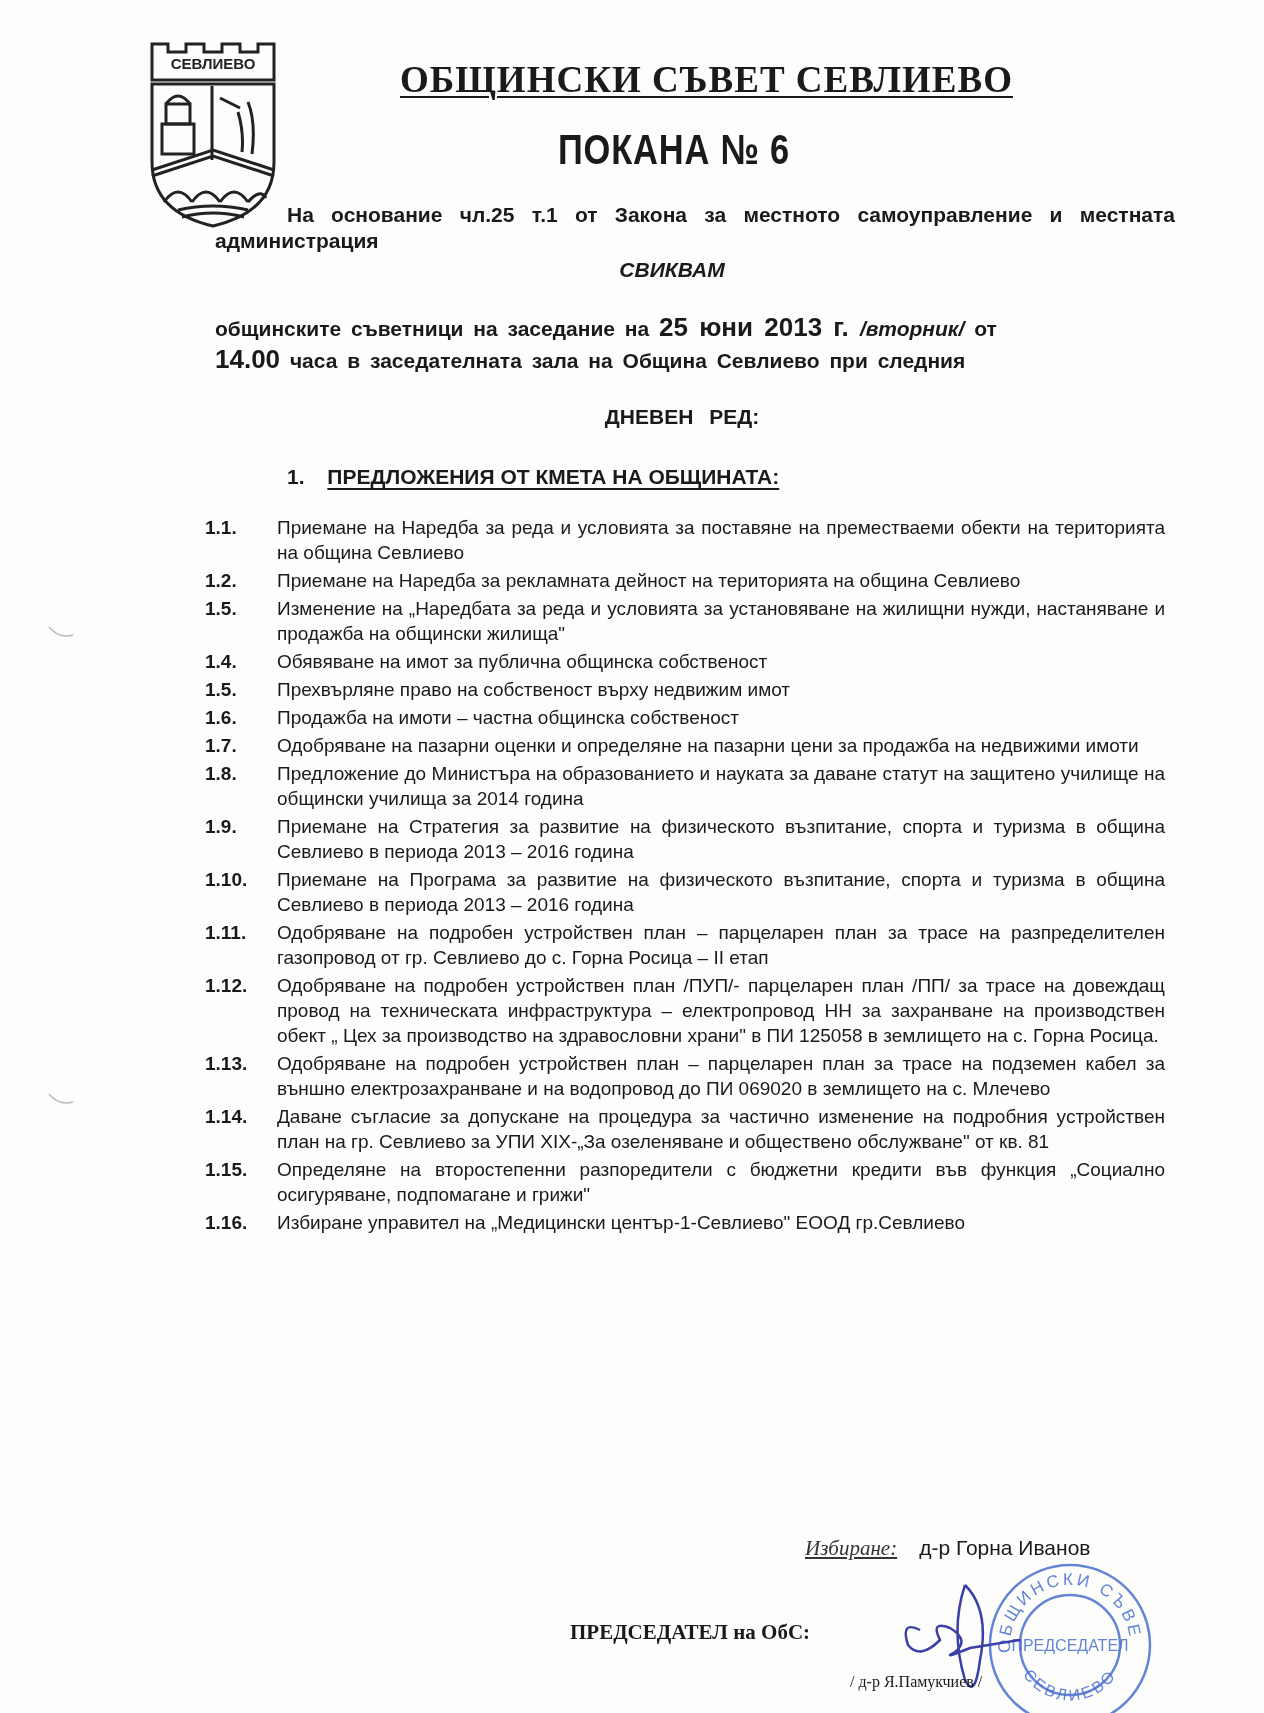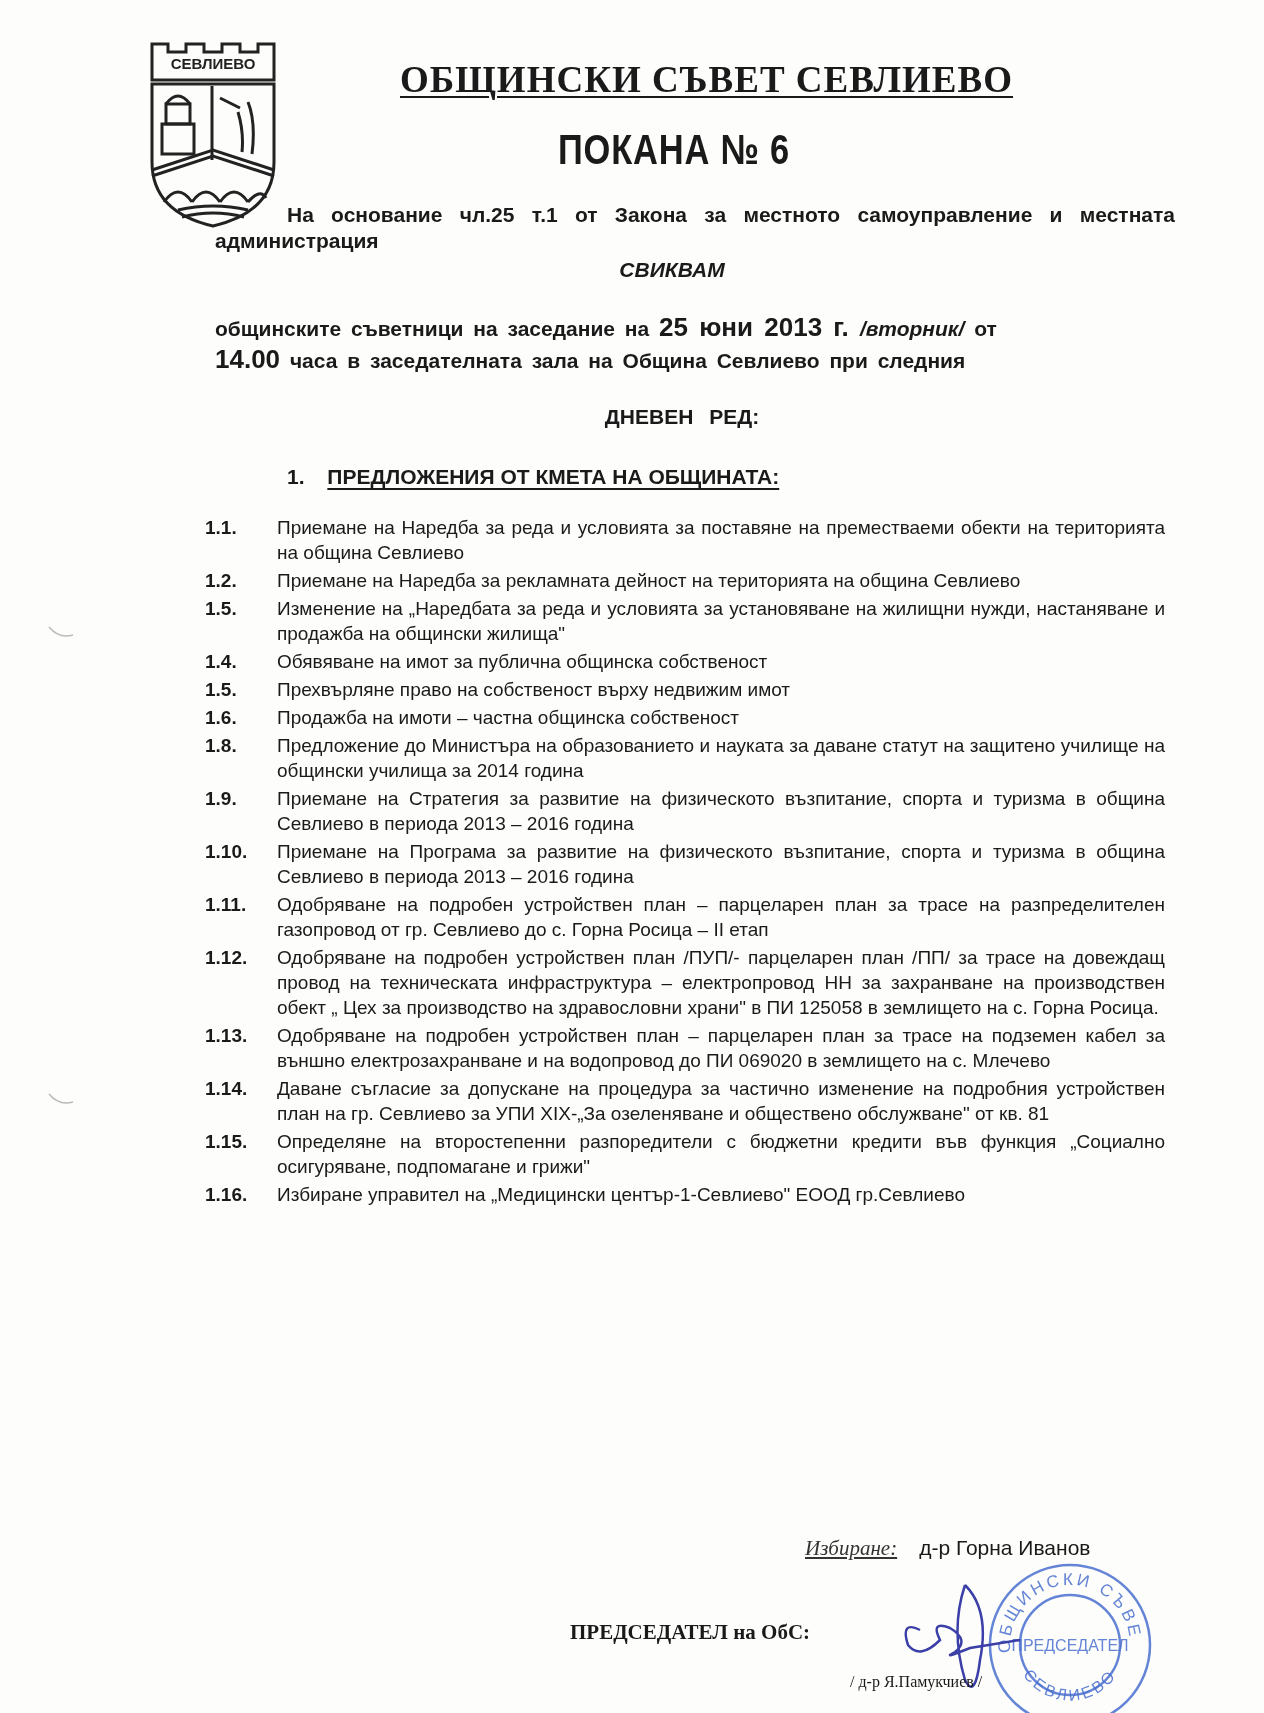--- a/index.html
+++ b/index.html
@@ -111,20 +111,24 @@
       <span class="num">1.4.</span>
       <span class="txt">Обявяване на имот за публична общинска собственост</span>
     </div>
   <div class="item">
       <span class="num">1.5.</span>
       <span class="txt">Прехвърляне право на собственост върху недвижим имот</span>
     </div>
   <div class="item">
       <span class="num">1.6.</span>
       <span class="txt">Продажба на имоти – частна общинска собственост</span>
+    </div>
+  <div class="item">
+      <span class="num">1.7.</span>
+      <span class="txt">Одобряване на пазарни оценки и определяне на пазарни цени за продажба на недвижими имоти</span>
     </div>
   <div class="item">
       <span class="num">1.8.</span>
       <span class="txt">Предложение до Министъра на образованието и науката за даване статут на защитено училище на общински училища за 2014 година</span>
     </div>
   <div class="item">
       <span class="num">1.9.</span>
       <span class="txt">Приемане на Стратегия за развитие на физическото възпитание, спорта и туризма в община Севлиево в периода 2013 – 2016 година</span>
     </div>
   <div class="item">

